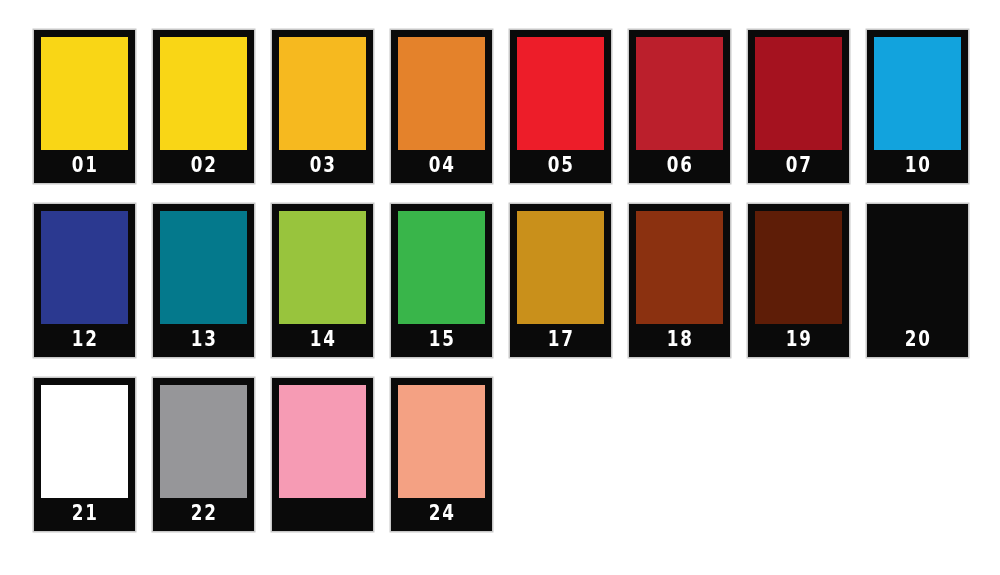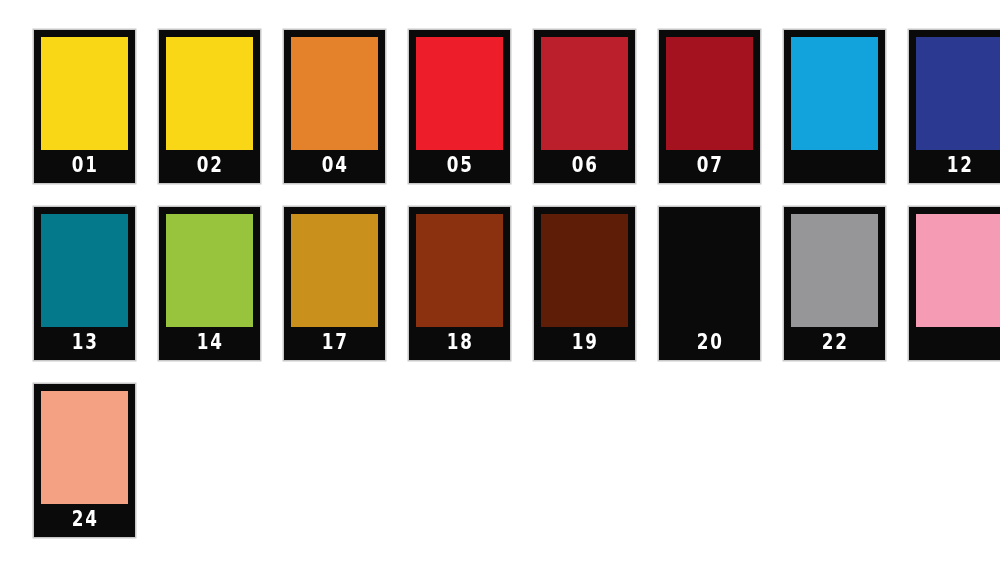--- a/index.html
+++ b/index.html
@@ -24,21 +24,20 @@
     box-sizing: border-box;
     padding: 30px 0 0 34px;
   }
 
   .swatch-grid {
     display: grid;
     grid-template-columns: repeat(8, 101px);
     grid-template-rows: repeat(3, 153px);
     column-gap: 18px;
     row-gap: 21px;
-    gap: 24px;
   }
 
   
   .swatch-card {
     position: relative;
     width: 101px;
     height: 153px;
     background: #0a0a0a;
     box-sizing: border-box;
     
@@ -89,20 +88,26 @@
           <span class="swatch-label">01</span>
         </div>
       </div>
       <div class="swatch-card">
         <div class="swatch-color" style="background-color: rgb(249, 214, 22);"></div>
         <div class="swatch-label-band">
           <span class="swatch-label">02</span>
         </div>
       </div>
       <div class="swatch-card">
+        <div class="swatch-color" style="background-color: rgb(246, 185, 31);"></div>
+        <div class="swatch-label-band">
+          <span class="swatch-label">03</span>
+        </div>
+      </div>
+      <div class="swatch-card">
         <div class="swatch-color" style="background-color: rgb(228, 130, 43);"></div>
         <div class="swatch-label-band">
           <span class="swatch-label">04</span>
         </div>
       </div>
       <div class="swatch-card">
         <div class="swatch-color" style="background-color: rgb(237, 29, 41);"></div>
         <div class="swatch-label-band">
           <span class="swatch-label">05</span>
         </div>
@@ -114,40 +119,49 @@
         </div>
       </div>
       <div class="swatch-card">
         <div class="swatch-color" style="background-color: rgb(165, 18, 31);"></div>
         <div class="swatch-label-band">
           <span class="swatch-label">07</span>
         </div>
       </div>
       <div class="swatch-card">
         <div class="swatch-color" style="background-color: rgb(18, 163, 221);"></div>
+        <div class="swatch-label-band">
+          <span class="swatch-label">10</span>
+        </div>
       </div>
       <div class="swatch-card">
         <div class="swatch-color" style="background-color: rgb(43, 57, 144);"></div>
         <div class="swatch-label-band">
           <span class="swatch-label">12</span>
         </div>
       </div>
       <div class="swatch-card">
         <div class="swatch-color" style="background-color: rgb(4, 121, 140);"></div>
         <div class="swatch-label-band">
           <span class="swatch-label">13</span>
         </div>
       </div>
       <div class="swatch-card">
         <div class="swatch-color" style="background-color: rgb(152, 196, 61);"></div>
         <div class="swatch-label-band">
           <span class="swatch-label">14</span>
         </div>
       </div>
       <div class="swatch-card">
+        <div class="swatch-color" style="background-color: rgb(57, 181, 74);"></div>
+        <div class="swatch-label-band">
+          <span class="swatch-label">15</span>
+        </div>
+      </div>
+      <div class="swatch-card">
         <div class="swatch-color" style="background-color: rgb(201, 144, 27);"></div>
         <div class="swatch-label-band">
           <span class="swatch-label">17</span>
         </div>
       </div>
       <div class="swatch-card">
         <div class="swatch-color" style="background-color: rgb(139, 49, 16);"></div>
         <div class="swatch-label-band">
           <span class="swatch-label">18</span>
         </div>
@@ -155,20 +169,26 @@
       <div class="swatch-card">
         <div class="swatch-color" style="background-color: rgb(94, 29, 7);"></div>
         <div class="swatch-label-band">
           <span class="swatch-label">19</span>
         </div>
       </div>
       <div class="swatch-card">
         <div class="swatch-color" style="background-color: rgb(10, 10, 10);"></div>
         <div class="swatch-label-band">
           <span class="swatch-label">20</span>
+        </div>
+      </div>
+      <div class="swatch-card">
+        <div class="swatch-color" style="background-color: rgb(255, 255, 255);"></div>
+        <div class="swatch-label-band">
+          <span class="swatch-label">21</span>
         </div>
       </div>
       <div class="swatch-card">
         <div class="swatch-color" style="background-color: rgb(150, 150, 153);"></div>
         <div class="swatch-label-band">
           <span class="swatch-label">22</span>
         </div>
       </div>
       <div class="swatch-card">
         <div class="swatch-color" style="background-color: rgb(246, 155, 180);"></div>

